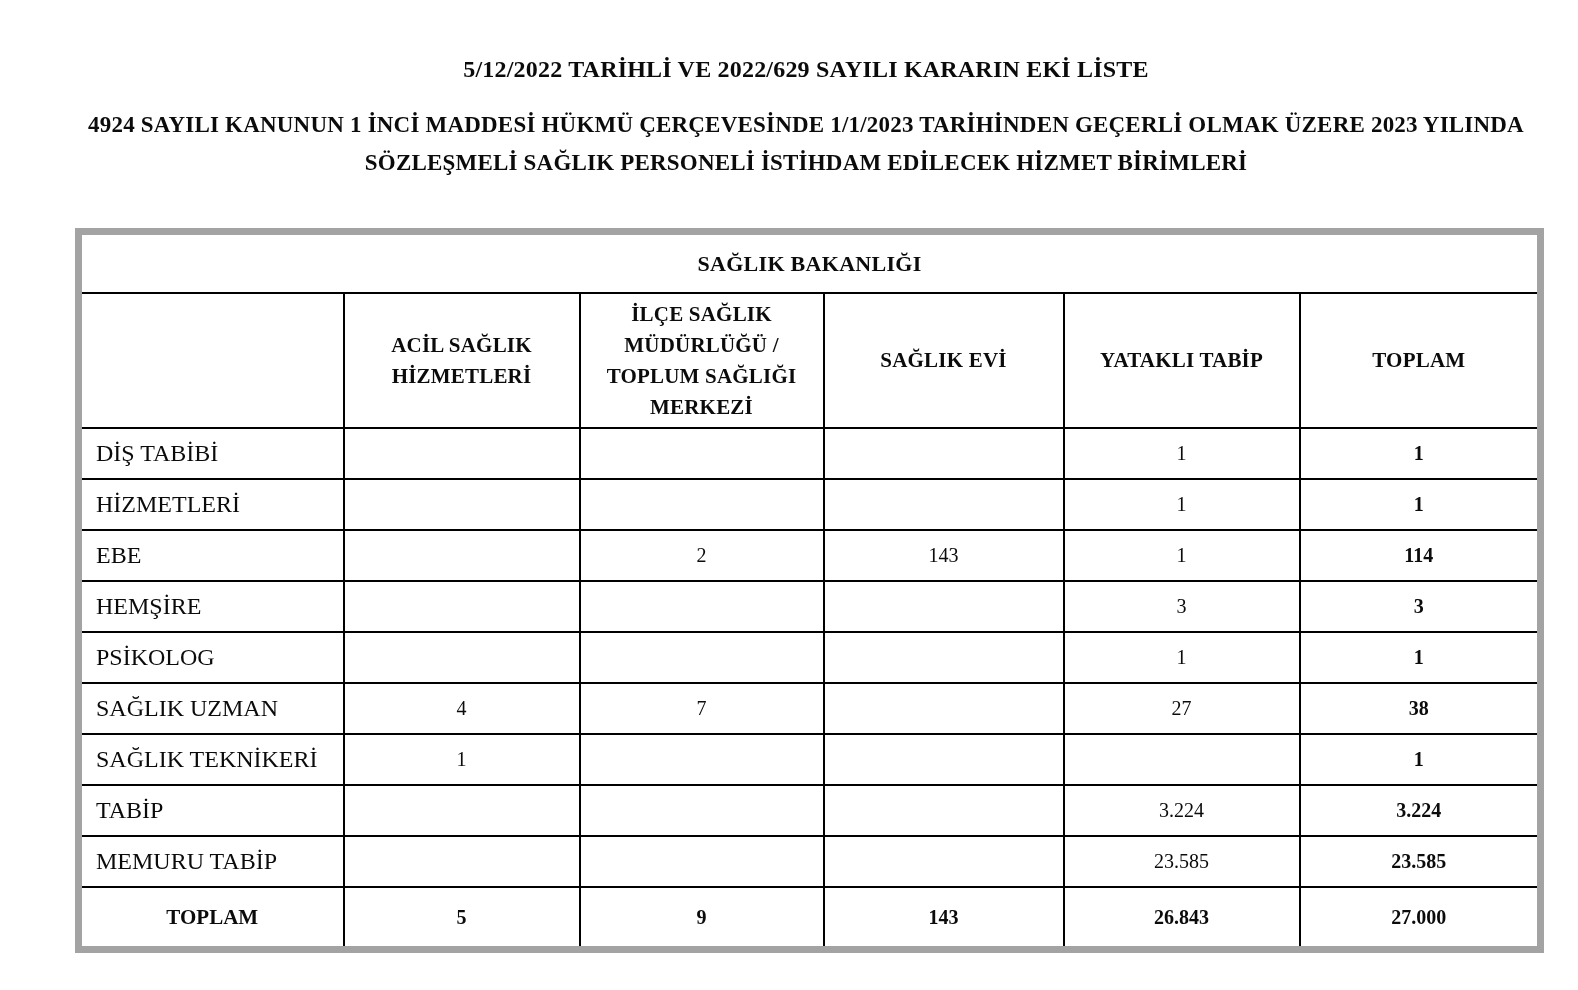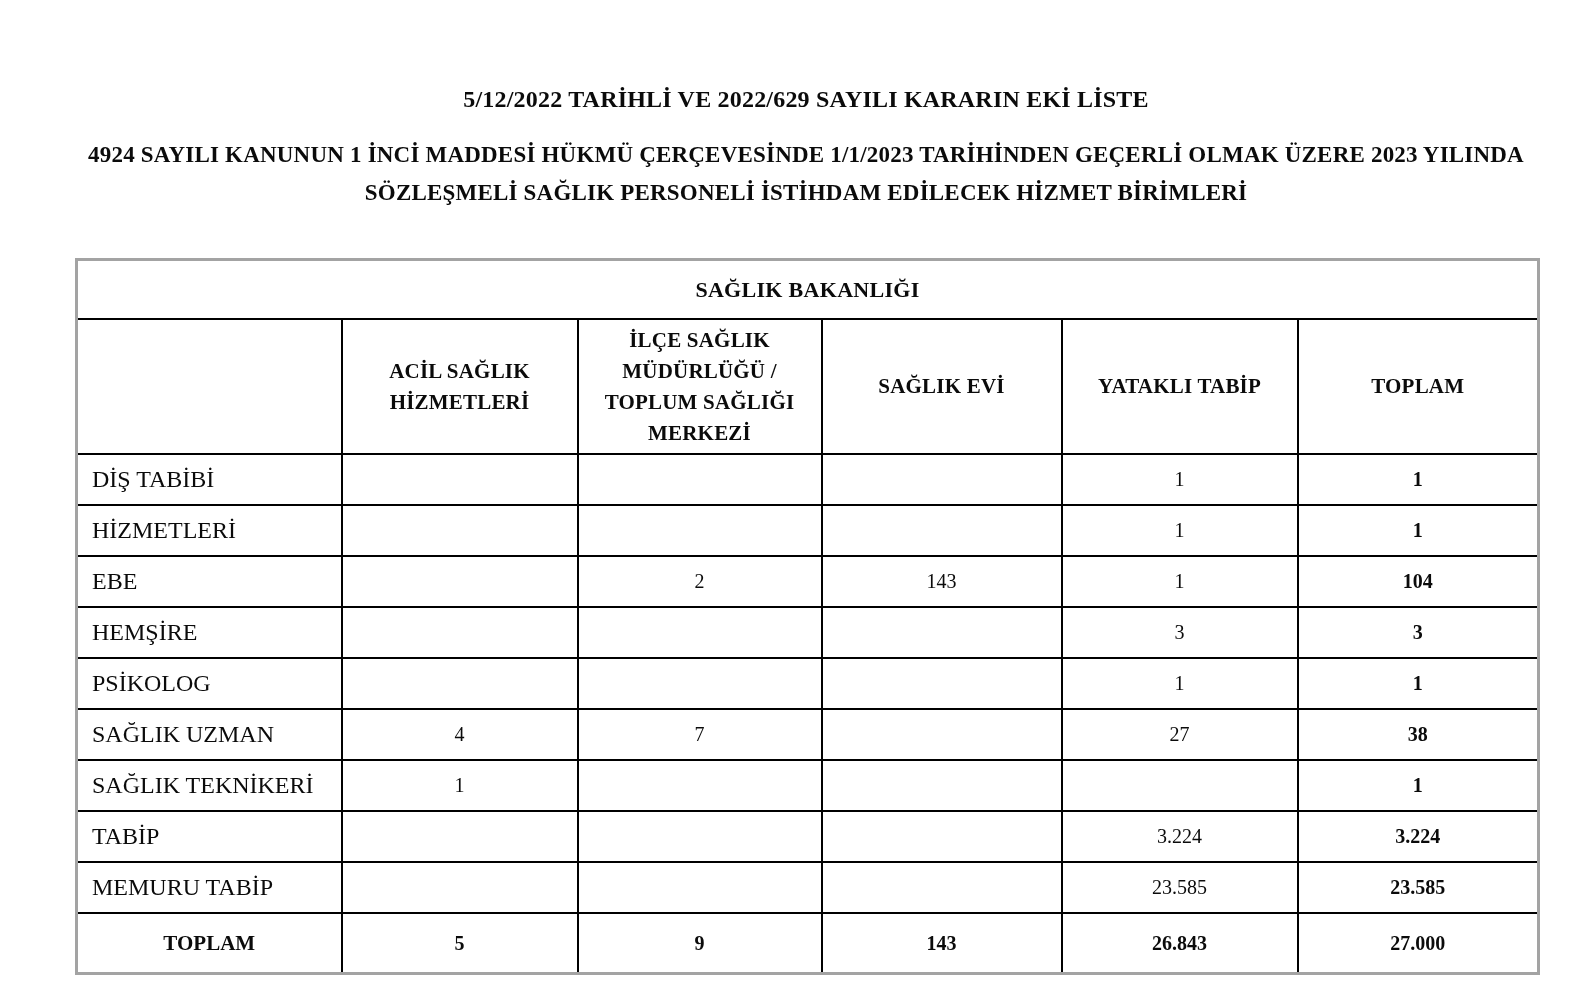--- a/index.html
+++ b/index.html
@@ -9,21 +9,21 @@
     width: 1578px;
     height: 990px;
     overflow: hidden;
     font-family: "Liberation Serif", "DejaVu Serif", serif;
     color: #0b0b0b;
   }
   .doc {
     box-sizing: border-box;
     width: 1320px;
     height: 990px;
-    padding: 84px 41px 0 75px;
+    padding: 54px 41px 0 75px;
   }
   .doc-title {
     width: 1462px;
     text-align: center;
     font-size: 24px;
     font-weight: bold;
     letter-spacing: 0.2px;
     line-height: 30px;
   }
   .doc-subtitle {
@@ -33,21 +33,21 @@
     font-size: 23px;
     font-weight: bold;
     letter-spacing: 0.2px;
     line-height: 38px;
   }
   table.main-table {
     margin-top: 46px;
     width: 1462px;
     border-collapse: collapse;
     table-layout: fixed;
-    border: 3px solid #a3a3a3;
+    border: 7px solid #a3a3a3;
   }
   table.main-table td, table.main-table th {
     border: 2px solid #000;
     padding: 0;
     overflow: hidden;
   }
   tr.caption-row td {
     height: 57px;
     text-align: center;
     vertical-align: middle;
@@ -142,21 +142,21 @@
         <td class="val">1</td>
         <td class="val col-total">1</td>
       </tr>
 
       <tr class="data-row">
         <td class="row-label">EBE</td>
         <td class="val"></td>
         <td class="val">2</td>
         <td class="val">143</td>
         <td class="val">1</td>
-        <td class="val col-total">104</td>
+        <td class="val col-total">114</td>
       </tr>
 
       <tr class="data-row">
         <td class="row-label">HEMŞİRE</td>
         <td class="val"></td>
         <td class="val"></td>
         <td class="val"></td>
         <td class="val">3</td>
         <td class="val col-total">3</td>
       </tr>

